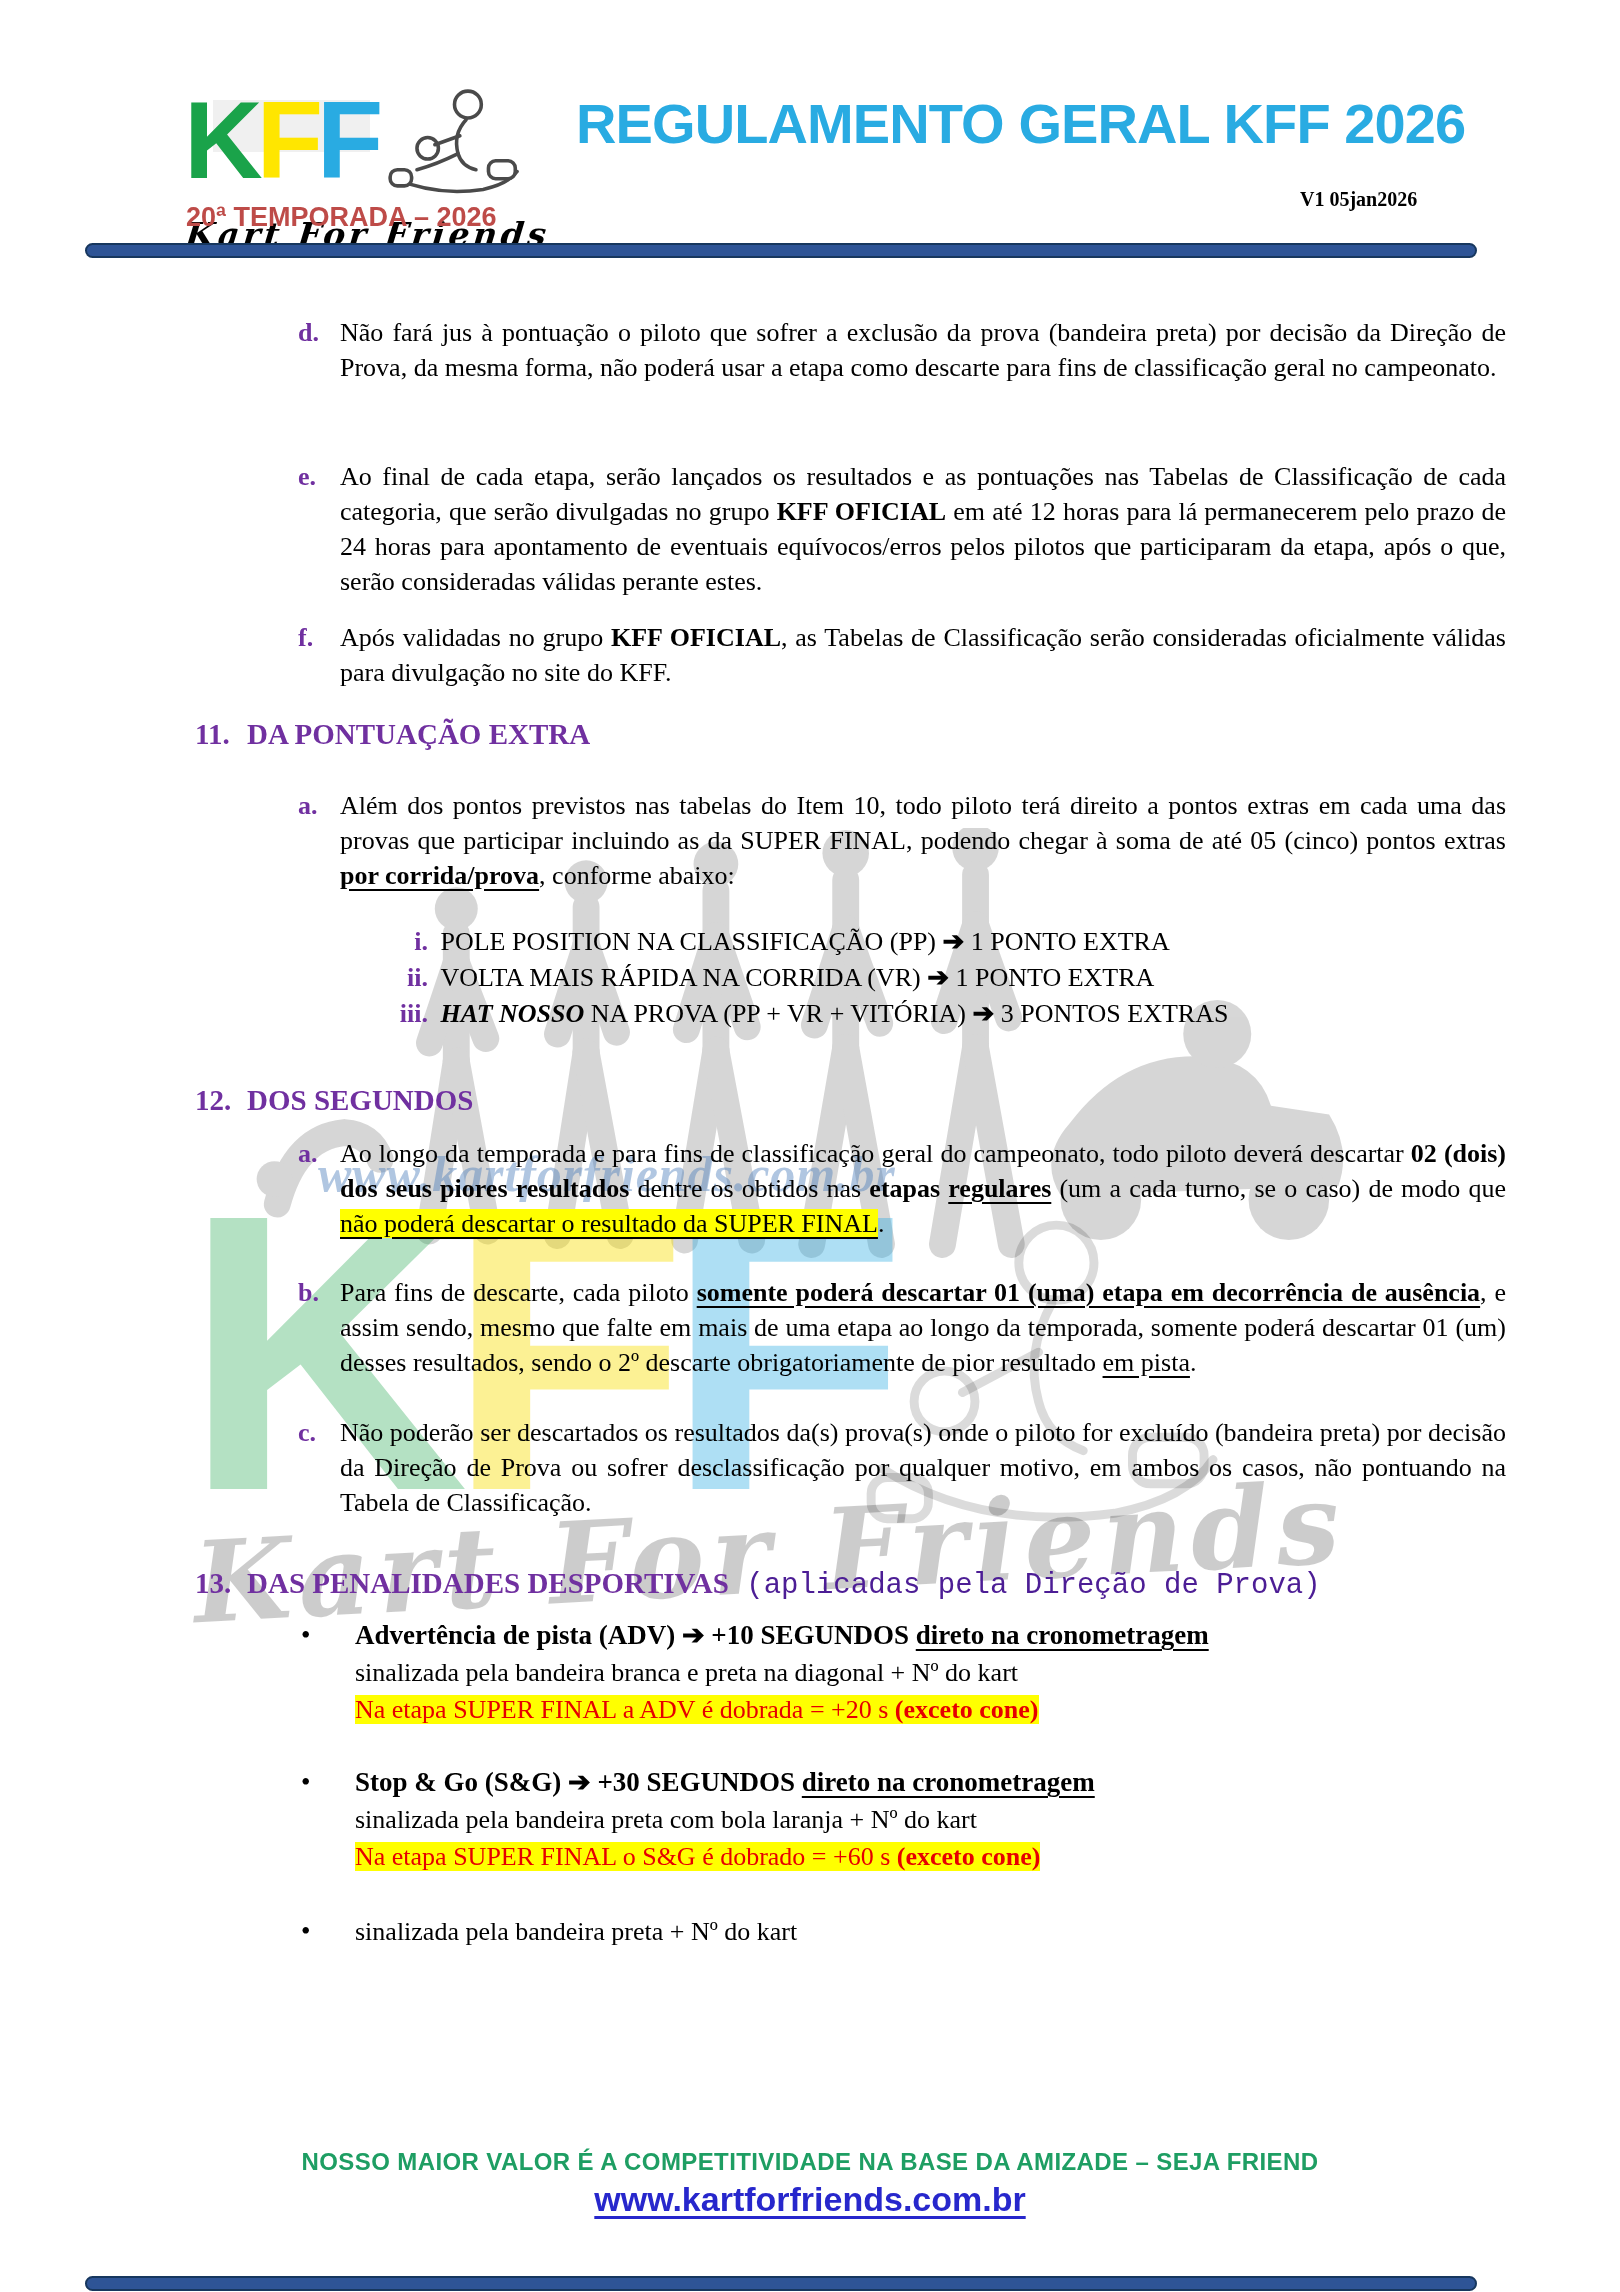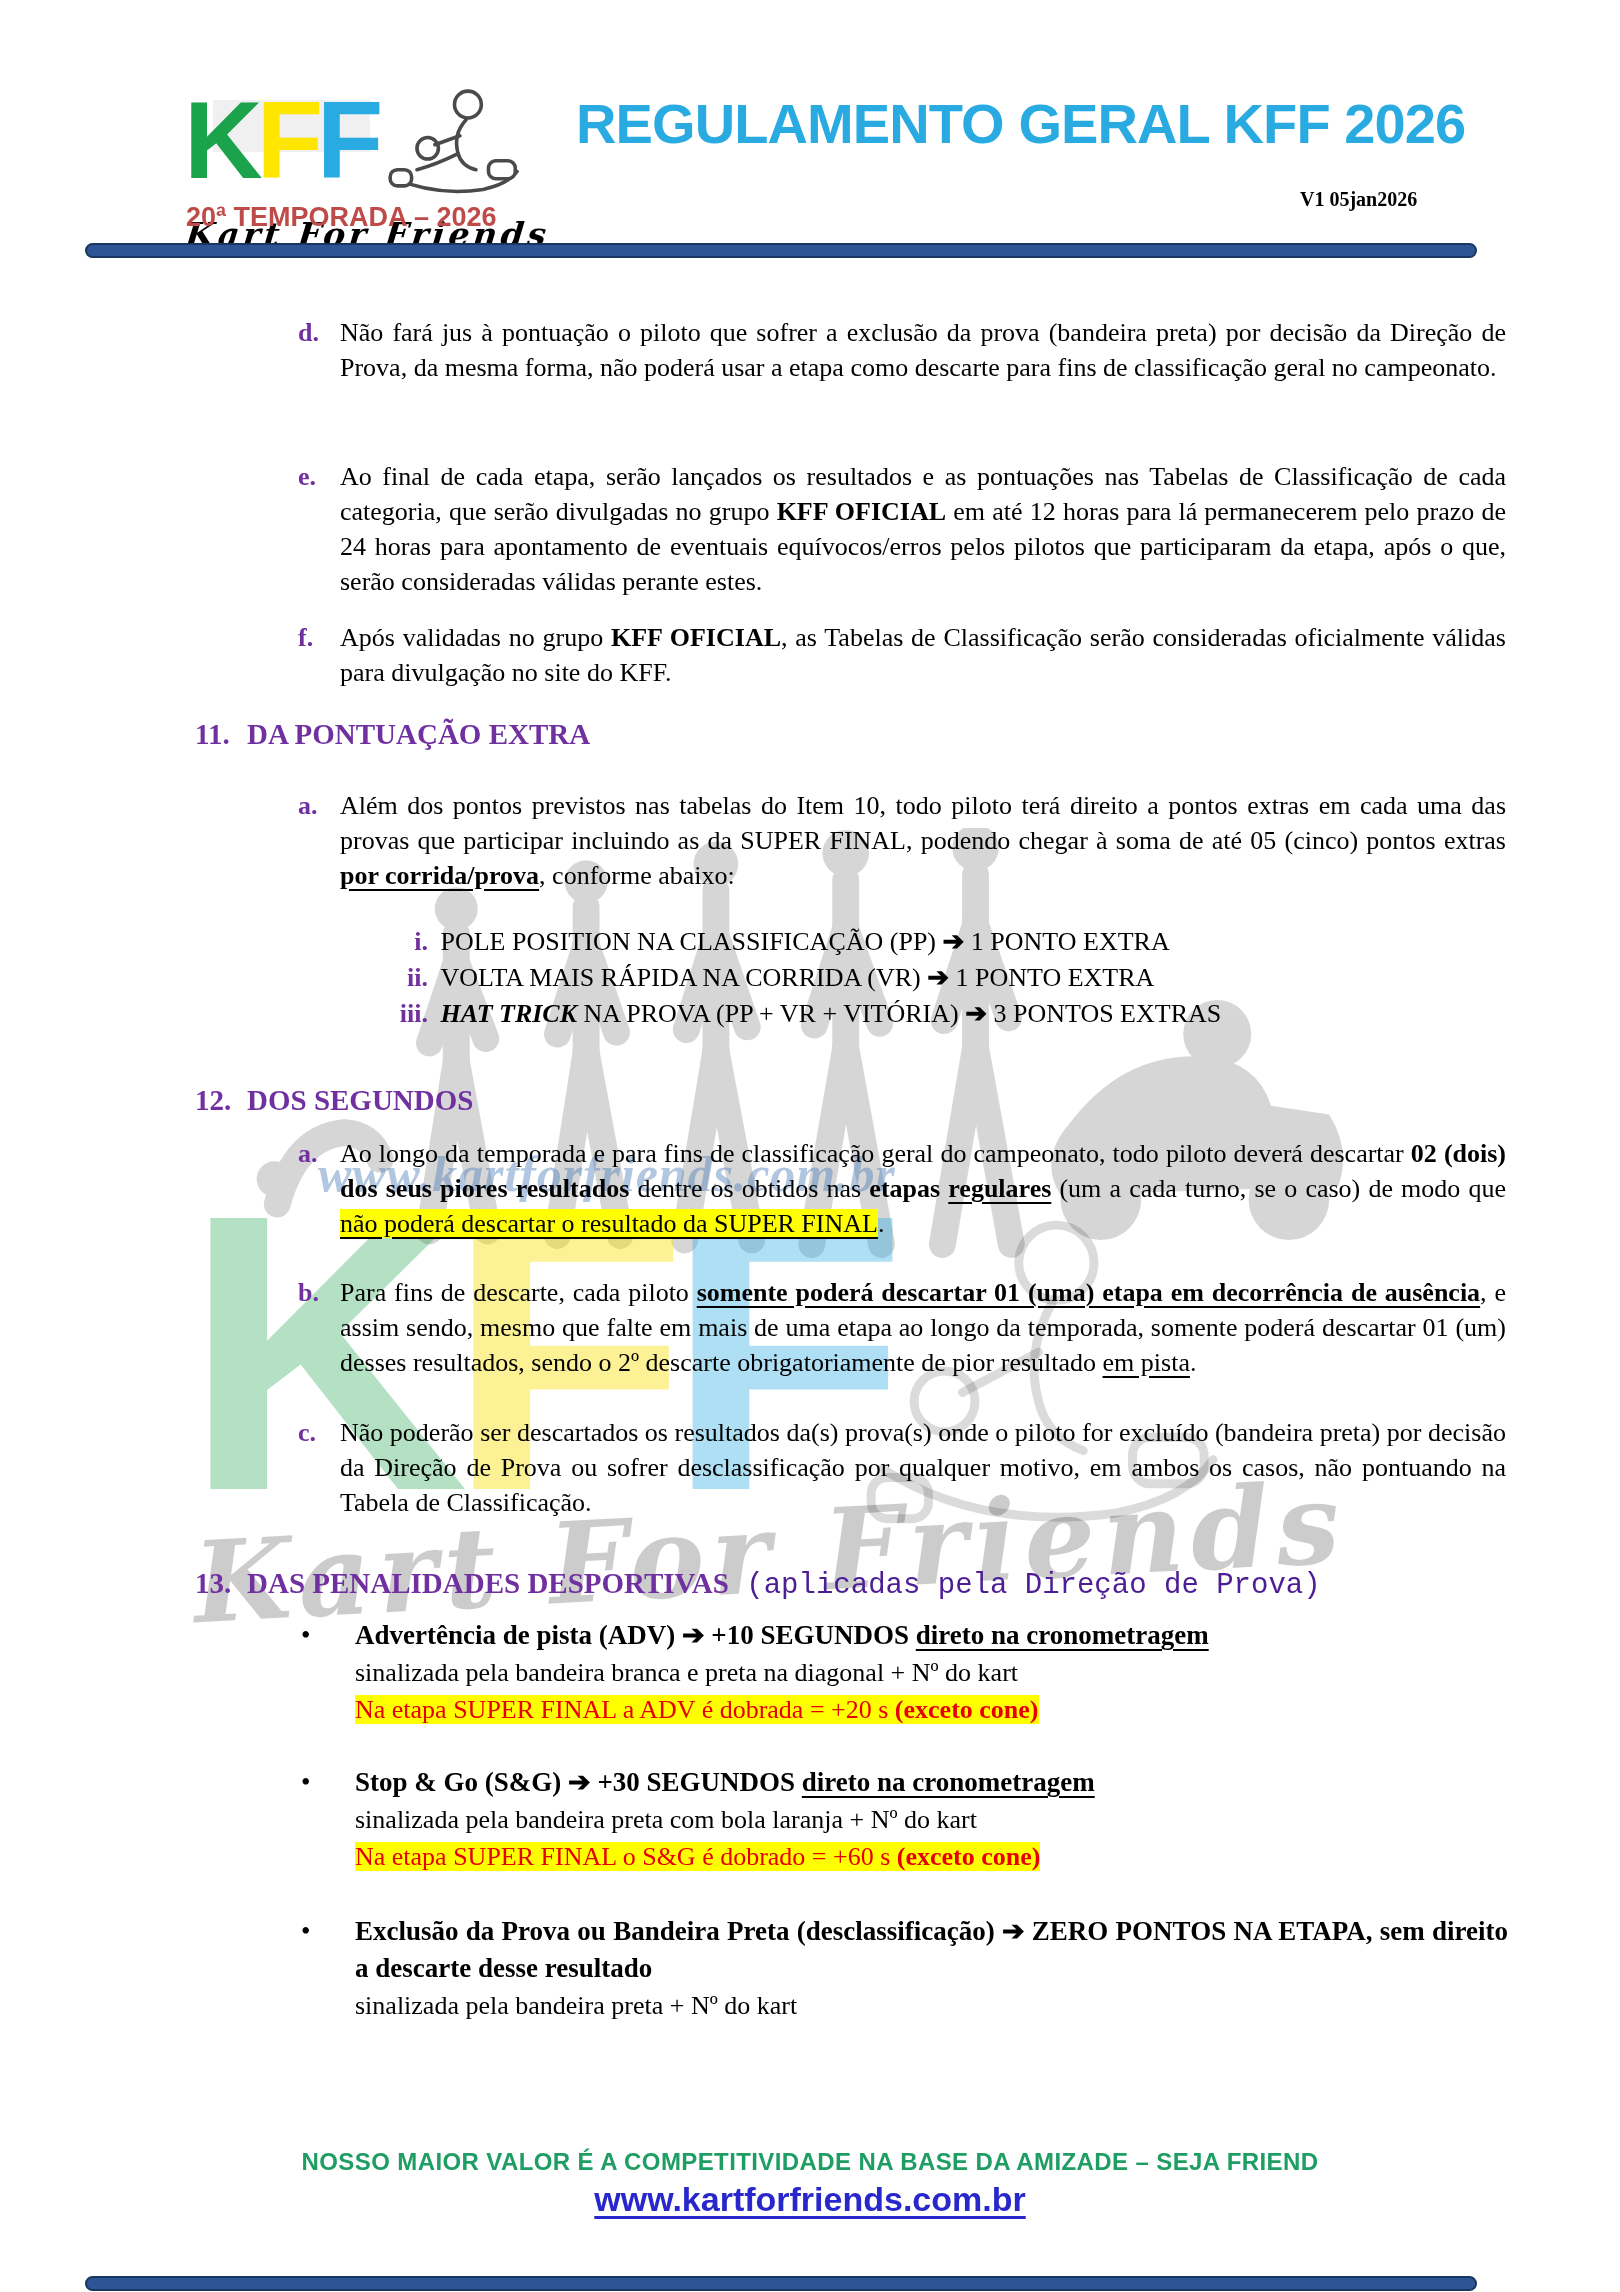--- a/index.html
+++ b/index.html
@@ -199,21 +199,21 @@
     <div class="roman" style="top:924px;">
       <span class="roman-num">i.</span>
       <div><span>POLE POSITION NA CLASSIFICAÇÃO (PP) </span><span class="b">➔</span><span> 1 PONTO EXTRA</span></div>
     </div>
     <div class="roman" style="top:960px;">
       <span class="roman-num">ii.</span>
       <div><span>VOLTA MAIS RÁPIDA NA CORRIDA (VR) </span><span class="b">➔</span><span> 1 PONTO EXTRA</span></div>
     </div>
     <div class="roman" style="top:996px;">
       <span class="roman-num">iii.</span>
-      <div><span class="b i">HAT TRICK</span><span> NA PROVA (PP + VR + VITÓRIA) </span><span class="b">➔</span><span> 3 PONTOS EXTRAS</span></div>
+      <div><span class="b i">HAT NOSSO</span><span> NA PROVA (PP + VR + VITÓRIA) </span><span class="b">➔</span><span> 3 PONTOS EXTRAS</span></div>
     </div>
 
     <div class="sec-head" style="top:1084px;">
       <span class="sec-num">12.</span><span class="sec-title">DOS SEGUNDOS</span>
     </div>
 
     <div class="li" style="top:1136px;">
       <span class="li-label">a.</span>
       <div class="li-text"><span>Ao longo da temporada e para fins de classificação geral do campeonato, todo piloto deverá descartar </span><span class="b">02 (dois) dos seus piores resultados</span><span> dentre os obtidos nas </span><span class="b">etapas </span><span class="b u">regulares</span><span> (um a cada turno, se o caso) de modo que </span><span class="u hl">não poderá descartar o resultado da SUPER FINAL</span><span>.</span></div>
     </div>
@@ -244,21 +244,20 @@
       <div class="bullet-body">
         <div class="bullet-head"><span class="b">Stop &amp; Go (S&amp;G) ➔ +30 SEGUNDOS </span><span class="b u">direto na cronometragem</span></div>
         <div class="bullet-sub">sinalizada pela bandeira preta com bola laranja + Nº do kart</div>
         <div class="bullet-note"><span class="hl red">Na etapa SUPER FINAL o S&amp;G é dobrado = +60 s </span><span class="b hl red">(exceto cone)</span></div>
       </div>
     </div>
 
     <div class="bullet" style="top:1913px;">
       <span class="bullet-dot">•</span>
       <div class="bullet-body">
-        <div class="bullet-head"><span class="b">Exclusão da Prova ou Bandeira Preta (desclassificação) ➔ ZERO PONTOS NA ETAPA, sem direito a descarte desse resultado</span></div>
         <div class="bullet-sub">sinalizada pela bandeira preta + Nº do kart</div>
       </div>
     </div>
 
   </div>
 
   <div class="slogan">NOSSO MAIOR VALOR É A COMPETITIVIDADE NA BASE DA AMIZADE – SEJA FRIEND</div>
   <div class="site-link">
     <a>www.kartforfriends.com.br</a>
   </div>

